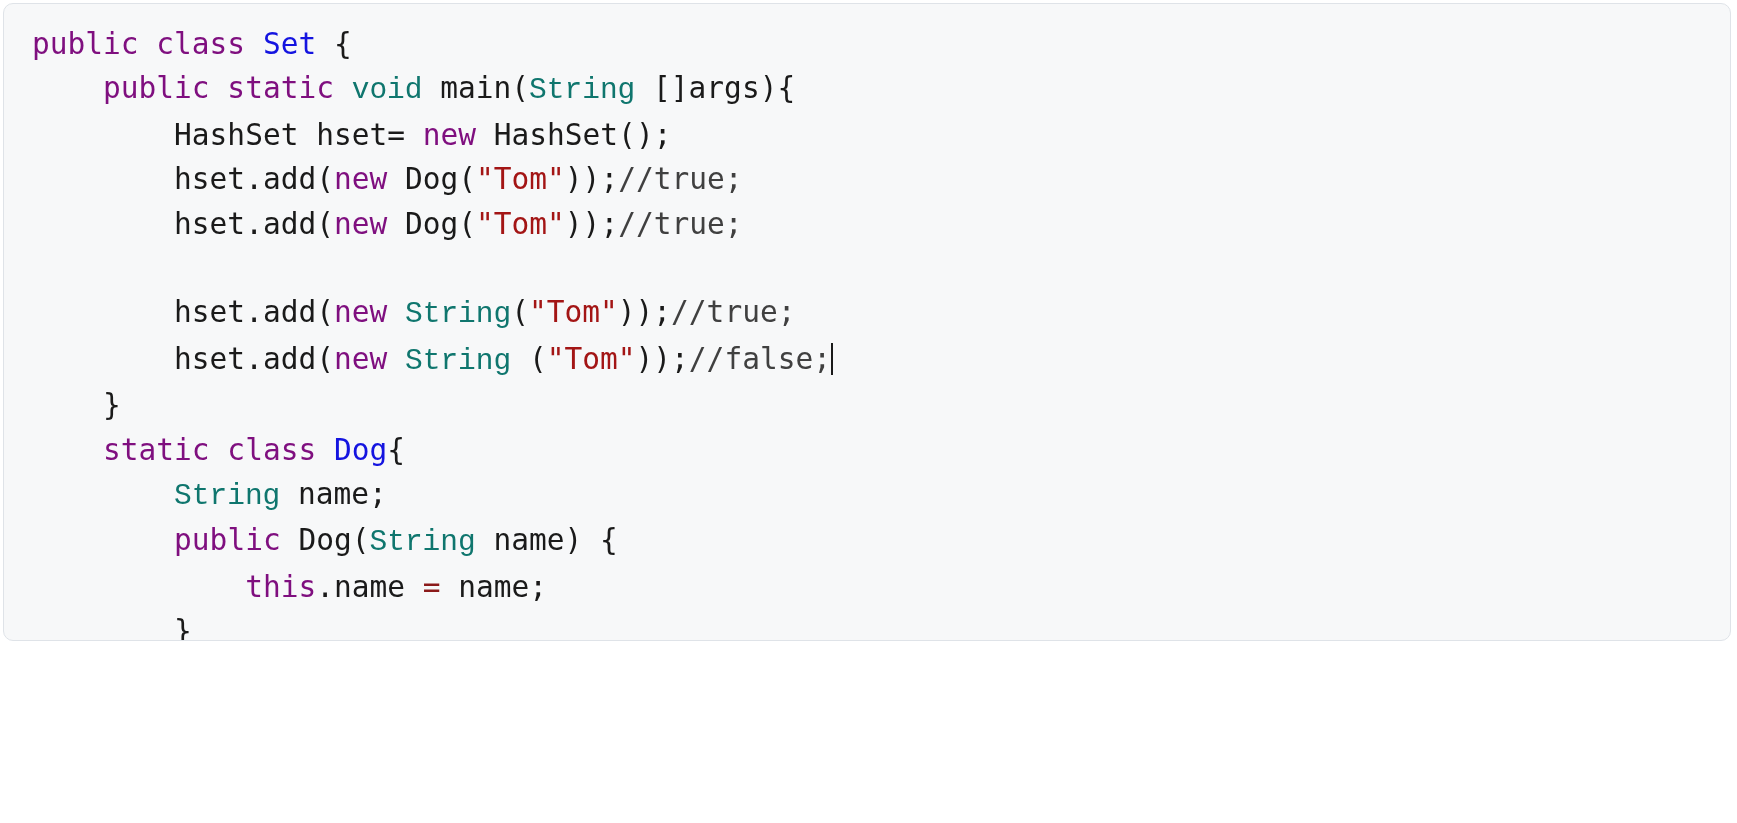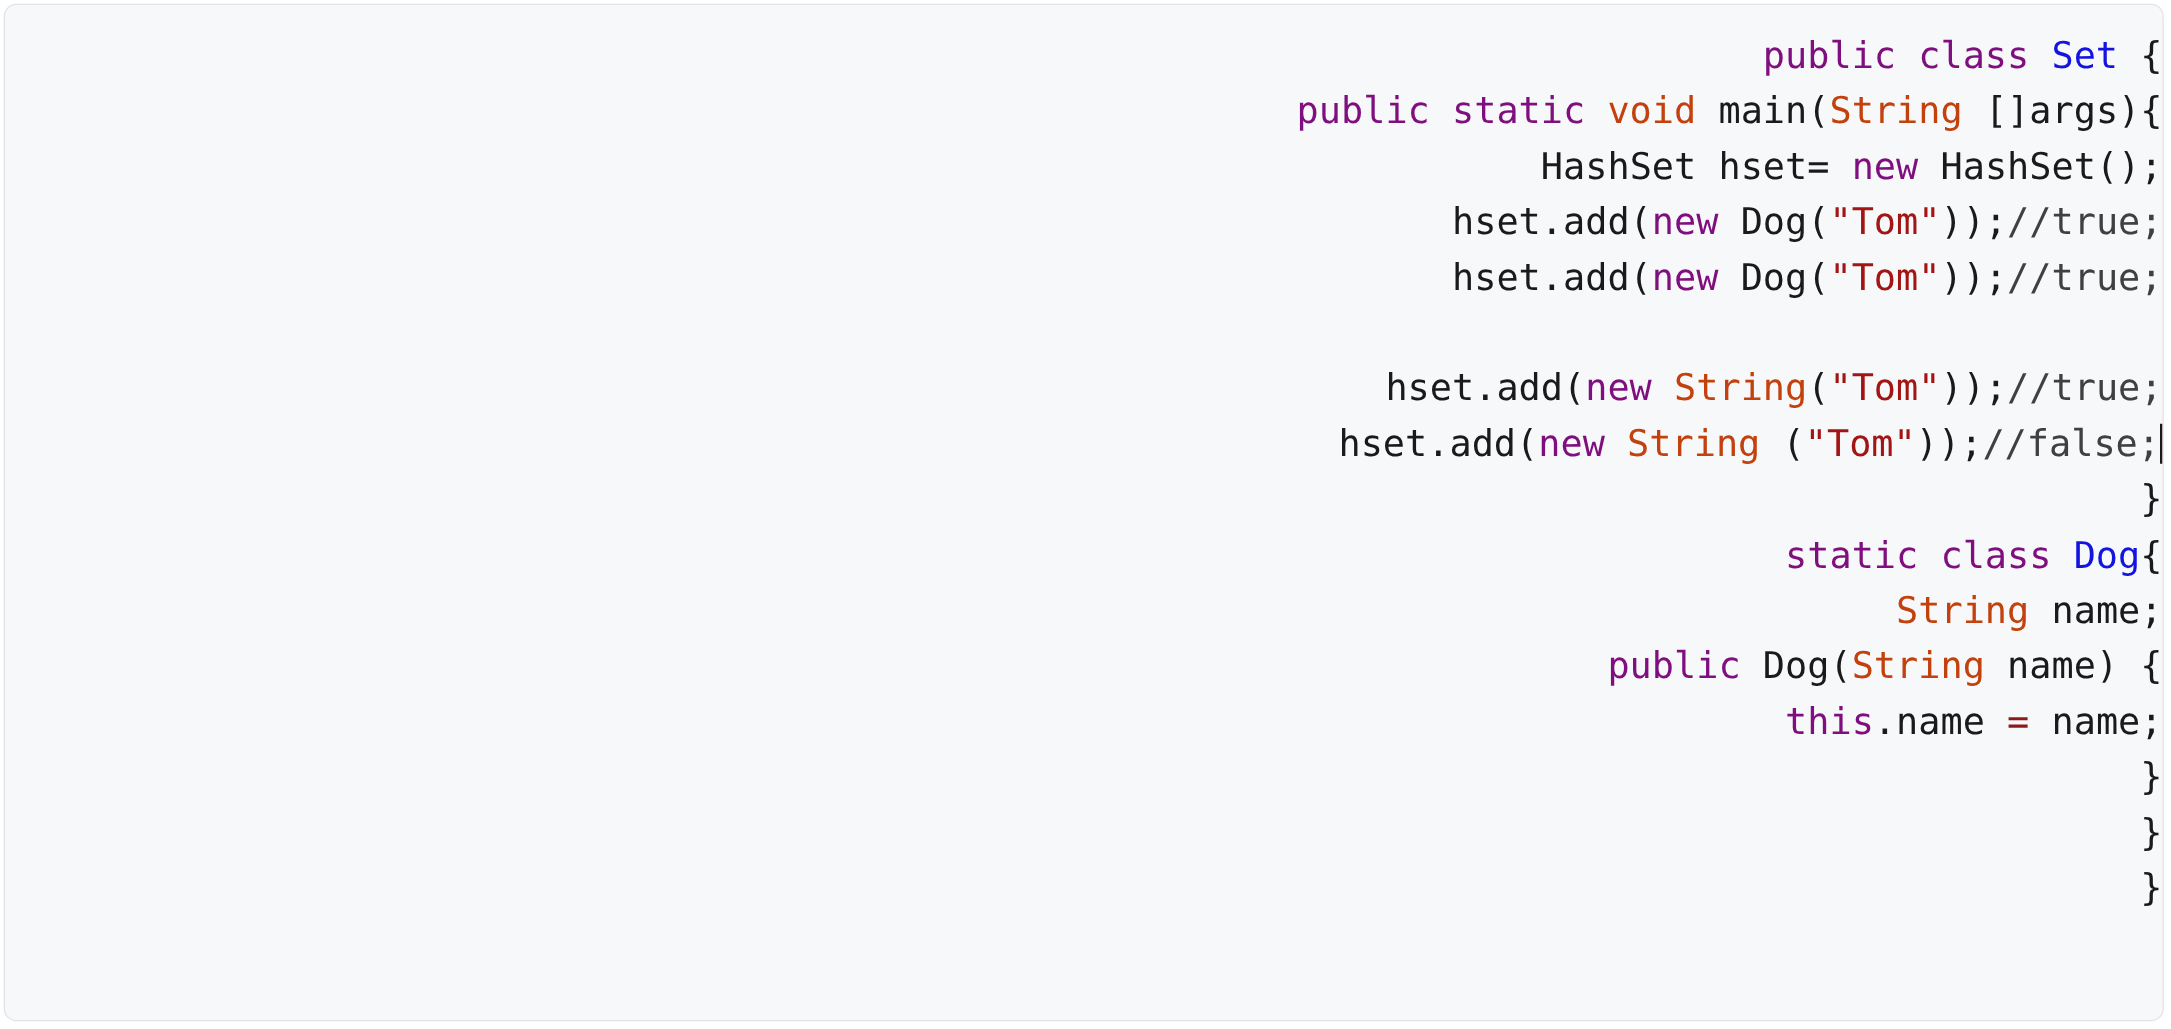--- a/index.html
+++ b/index.html
@@ -12,46 +12,45 @@
     width: 1737px;
     height: 823px;
     font-family: "DejaVu Sans Mono", "Liberation Mono", monospace;
   }
 
   #code-card {
     position: absolute;
     left: 3px;
     top: 3px;
     width: 1728px;
-    height: 814px;
+    height: 638px;
     box-sizing: border-box;
     background: #f7f8f9;
     border: 1px solid #dfe3e8;
     border-radius: 10px;
     overflow: hidden;
-    text-align: right;
   }
 
   #code-block {
     margin: 0;
     padding: 18px 0 0 28px;
     font-family: "DejaVu Sans Mono", "Liberation Mono", monospace;
     font-size: 29.5px;
     line-height: 44.4px;
     letter-spacing: 0px;
     white-space: pre;
     color: #1a1a1a;
     -webkit-font-smoothing: antialiased;
   }
 
   .ln { display: block; min-height: 44.4px; }
 
   
   .kw   { color: #7f0f7f; }            
-  .typ  { color: #c2410c; }            
+  .typ  { color: #0f766e; font-family: Liberation Mono, monospace; }            
   .cls  { color: #1414e0; }            
   .str  { color: #a31515; }            
   .cmt  { color: #404040; }            
   .op   { color: #8b1a1a; }            
   .pl   { color: #1a1a1a; }            
 
   
   .caret {
     display: inline-block;
     width: 2px;

